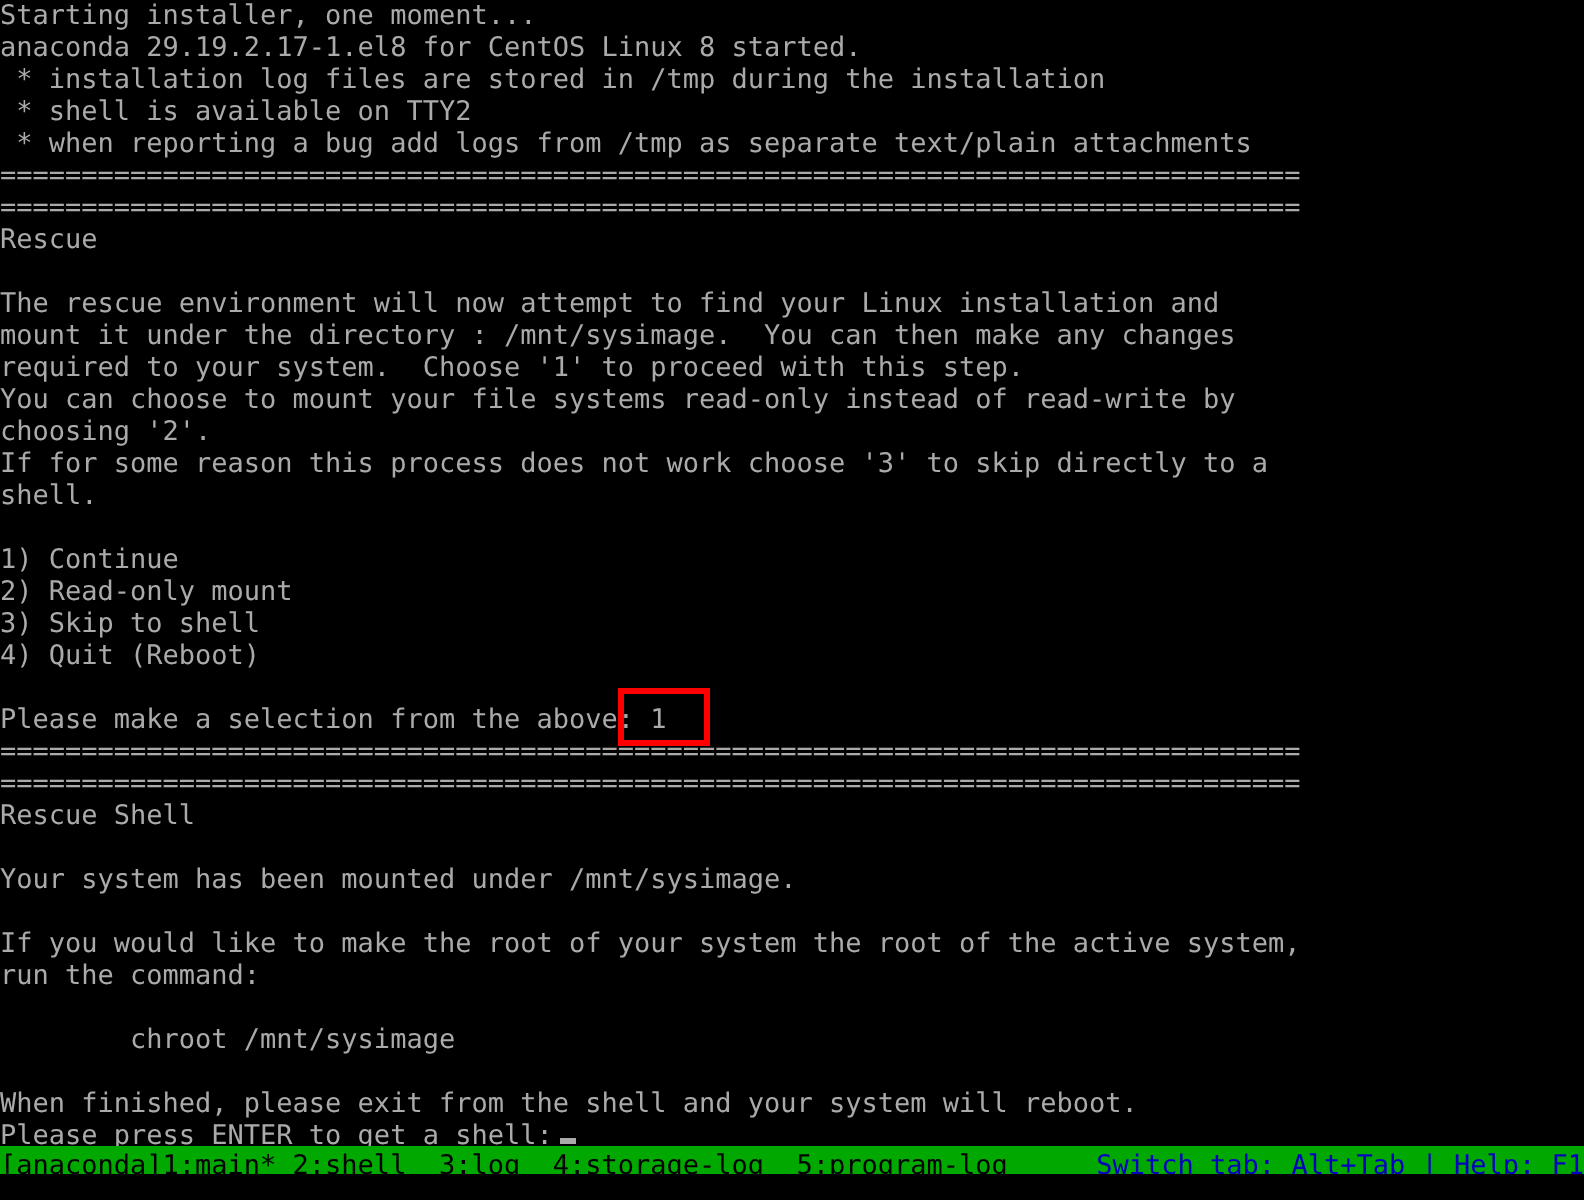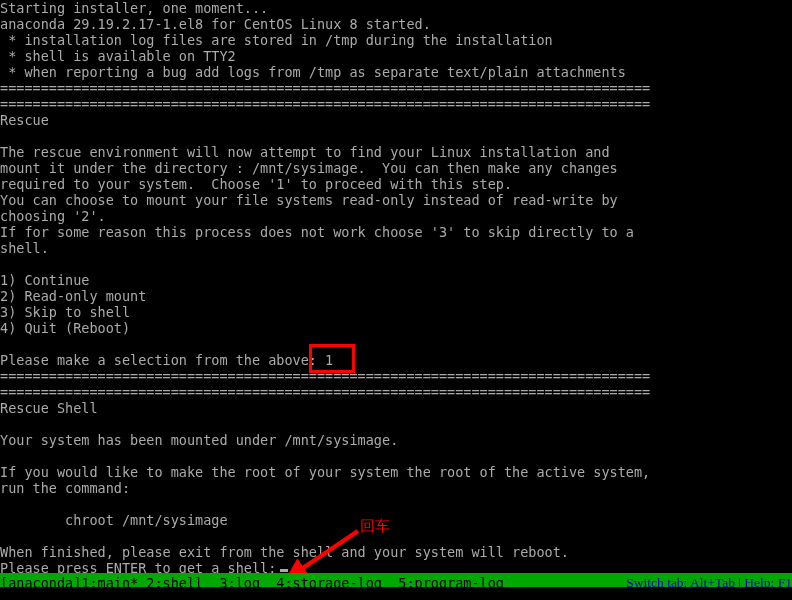--- a/index.html
+++ b/index.html
@@ -108,21 +108,20 @@
     top: 0;
     color: #000000;
     white-space: pre;
   }
   #status-bar .hints {
     position: absolute;
     right: 0px;
     top: 0;
     color: #0000c0;
     white-space: pre;
-    font-family: Liberation Serif, serif;
   }
   #bottom-filler {
     position: absolute;
     left: 0;
     top: 593px;
     width: 792px;
     height: 7px;
     background: #000000;
   }
 </style>
@@ -165,31 +164,20 @@
 
         chroot /mnt/sysimage
 
 When finished, please exit from the shell and your system will reboot.
 Please press ENTER to get a shell: </pre>
 
   <div id="selection-highlight"></div>
 
   <div id="shell-cursor"></div>
 
-  <div id="enter-annotation">
-    <svg width="140" height="68" viewBox="0 0 140 68">
-      <defs>
-        <marker id="arrowhead" markerWidth="5" markerHeight="5" refX="2.6" refY="2.5" orient="auto">
-          <polygon points="0,0 5,2.5 0,5" fill="#ff0000"></polygon>
-        </marker>
-      </defs>
-      <line x1="82" y1="13" x2="18" y2="56" stroke="#ff0000" stroke-width="4.5" marker-end="url(#arrowhead)"></line>
-    </svg>
-    <span id="enter-label">回车</span>
-  </div>
 
   <div id="status-bar">
     <span class="tabs">[anaconda]1:main* 2:shell  3:log  4:storage-log  5:program-log</span>
     <span class="hints">Switch tab: Alt+Tab | Help: F1</span>
   </div>
 
   <div id="bottom-filler"></div>
 </div>
 
 </body></html>

